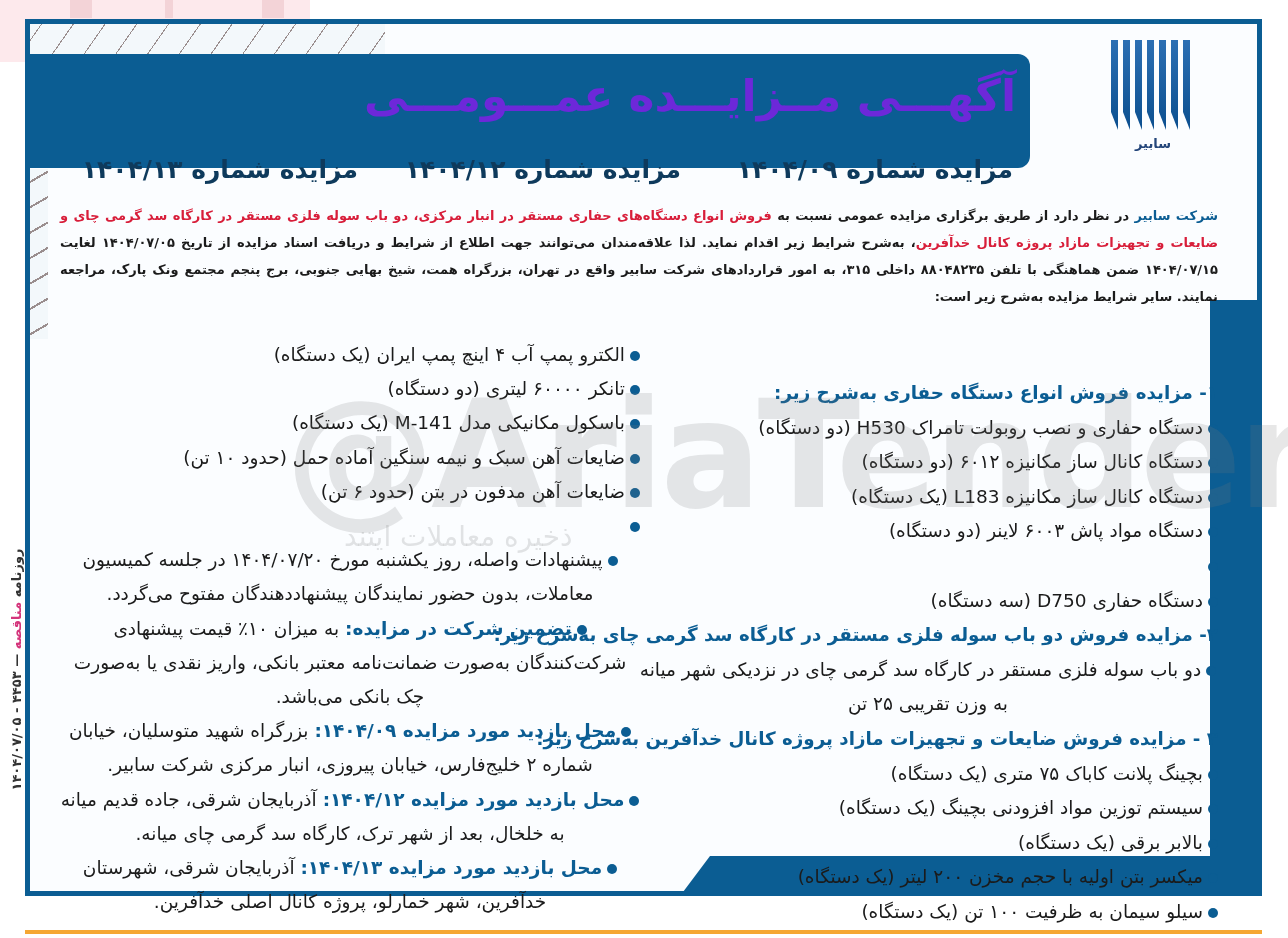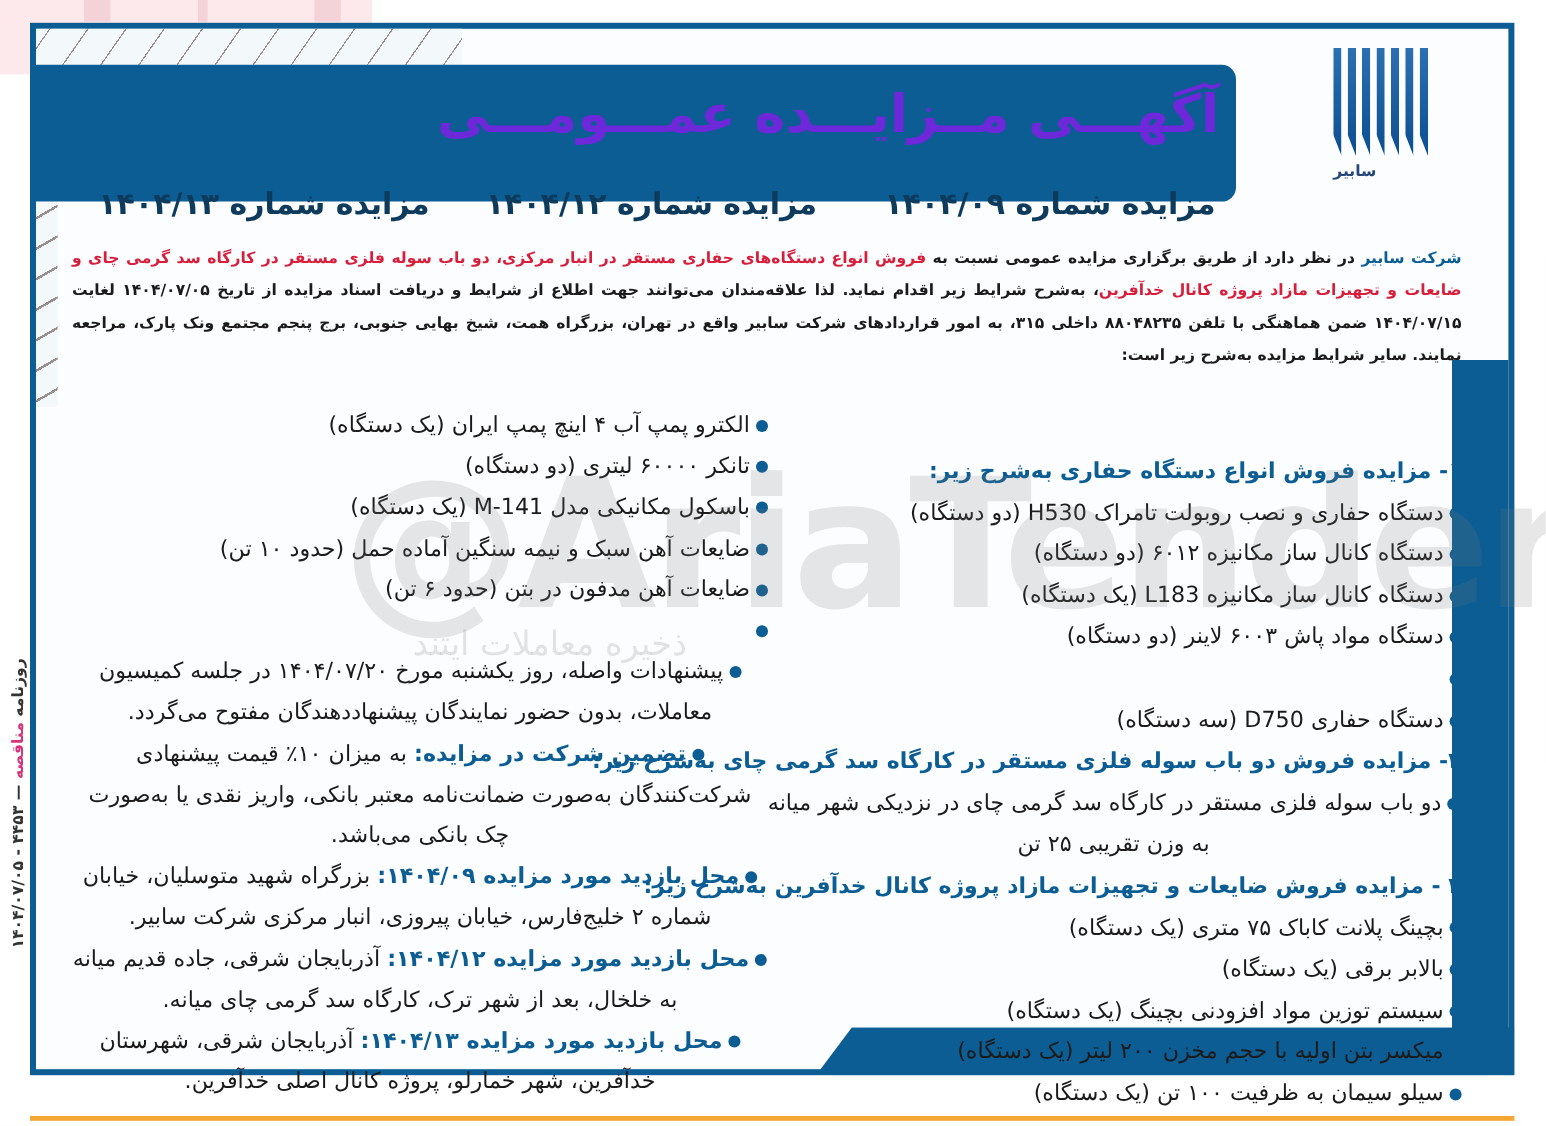--- a/index.html
+++ b/index.html
@@ -41,21 +41,21 @@
   }
   .logo {
     position:absolute; left:1103px; top:40px; width:100px; height:120px;
   }
   .logo .bars { position:absolute; left:8px; top:0; width:84px; height:90px; }
   .logo .bar {
     position:absolute; top:0; width:7px; height:90px;
     background:linear-gradient(#2c6fb3,#0b4f8f);
     clip-path:polygon(0 0,100% 0,100% 100%,0 80%);
   }
-  .logo-label { position:absolute; left:8px; top:96px; width:84px; text-align:left; font-size:13px; color:#24467a; font-weight:bold; direction:rtl; }
+  .logo-label { position:absolute; left:8px; top:96px; width:84px; text-align:center; font-size:13px; color:#24467a; font-weight:bold; direction:rtl; }
 
   .auction-nums {
     position:absolute; top:155px; font-weight:bold; font-size:25px; color:#0e3a5c; direction:rtl; white-space:nowrap;
   }
   .intro {
     position:absolute; left:60px; right:70px; top:202px; direction:rtl; text-align:justify;
     font-size:13px; line-height:27px; font-weight:bold; color:#1b1b1b;
   }
   .intro .blue { color:#0b5d93; }
   .intro .red { color:#d81e3a; }
@@ -144,22 +144,22 @@
   <div class="item"><span class="bullet"></span><span>دستگاه حفاری و نصب روبولت تامراک H530 (دو دستگاه)</span></div>
   <div class="item"><span class="bullet"></span><span>دستگاه کانال ساز مکانیزه ۶۰۱۲ (دو دستگاه)</span></div>
   <div class="item"><span class="bullet"></span><span>دستگاه کانال ساز مکانیزه L183 (یک دستگاه)</span></div>
   <div class="item"><span class="bullet"></span><span>دستگاه مواد پاش ۶۰۰۳ لاینر (دو دستگاه)</span></div>
   <div class="item"><span class="bullet"></span></div>
   <div class="item"><span class="bullet"></span><span>دستگاه حفاری D750 (سه دستگاه)</span></div>
   <div class="sec-title">۲- مزایده فروش دو باب سوله فلزی مستقر در کارگاه سد گرمی چای به‌شرح زیر:</div>
   <div class="item-wrap"><span class="bullet"></span><span>دو باب سوله فلزی مستقر در کارگاه سد گرمی چای در نزدیکی شهر میانه به وزن تقریبی ۲۵ تن</span></div>
   <div class="sec-title">۳ - مزایده فروش ضایعات و تجهیزات مازاد پروژه کانال خدآفرین به‌شرح زیر:</div>
   <div class="item"><span class="bullet"></span><span>بچینگ پلانت کاباک ۷۵ متری (یک دستگاه)</span></div>
+  <div class="item"><span class="bullet"></span><span>سیستم توزین مواد افزودنی بچینگ (یک دستگاه)</span></div>
   <div class="item"><span class="bullet"></span><span>بالابر برقی (یک دستگاه)</span></div>
-  <div class="item"><span class="bullet"></span><span>سیستم توزین مواد افزودنی بچینگ (یک دستگاه)</span></div>
   <div class="item"><span class="bullet"></span><span>میکسر بتن اولیه با حجم مخزن ۲۰۰ لیتر (یک دستگاه)</span></div>
   <div class="item"><span class="bullet"></span><span>سیلو سیمان به ظرفیت ۱۰۰ تن (یک دستگاه)</span></div>
 </div>
 
 <div class="col col-left">
   <div class="item"><span class="bullet"></span><span>الکترو پمپ آب ۴ اینچ پمپ ایران (یک دستگاه)</span></div>
   <div class="item"><span class="bullet"></span><span>تانکر ۶۰۰۰۰ لیتری (دو دستگاه)</span></div>
   <div class="item"><span class="bullet"></span><span>باسکول مکانیکی مدل M-141 (یک دستگاه)</span></div>
   <div class="item"><span class="bullet"></span><span>ضایعات آهن سبک و نیمه سنگین آماده حمل (حدود ۱۰ تن)</span></div>
   <div class="item"><span class="bullet"></span><span>ضایعات آهن مدفون در بتن (حدود ۶ تن)</span></div>

